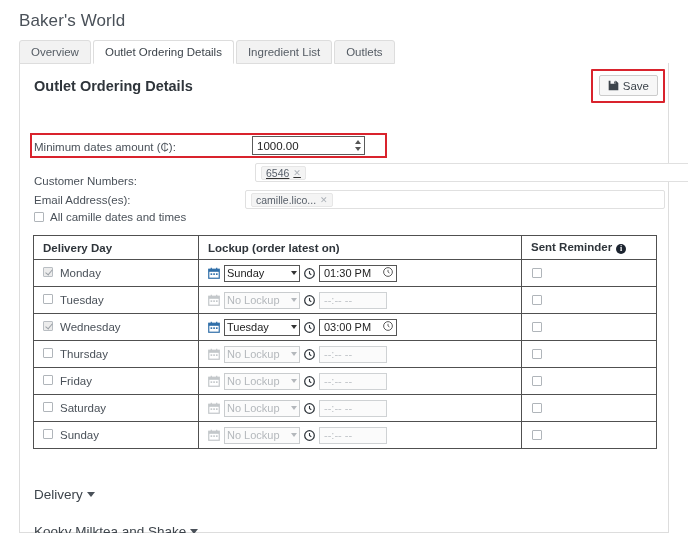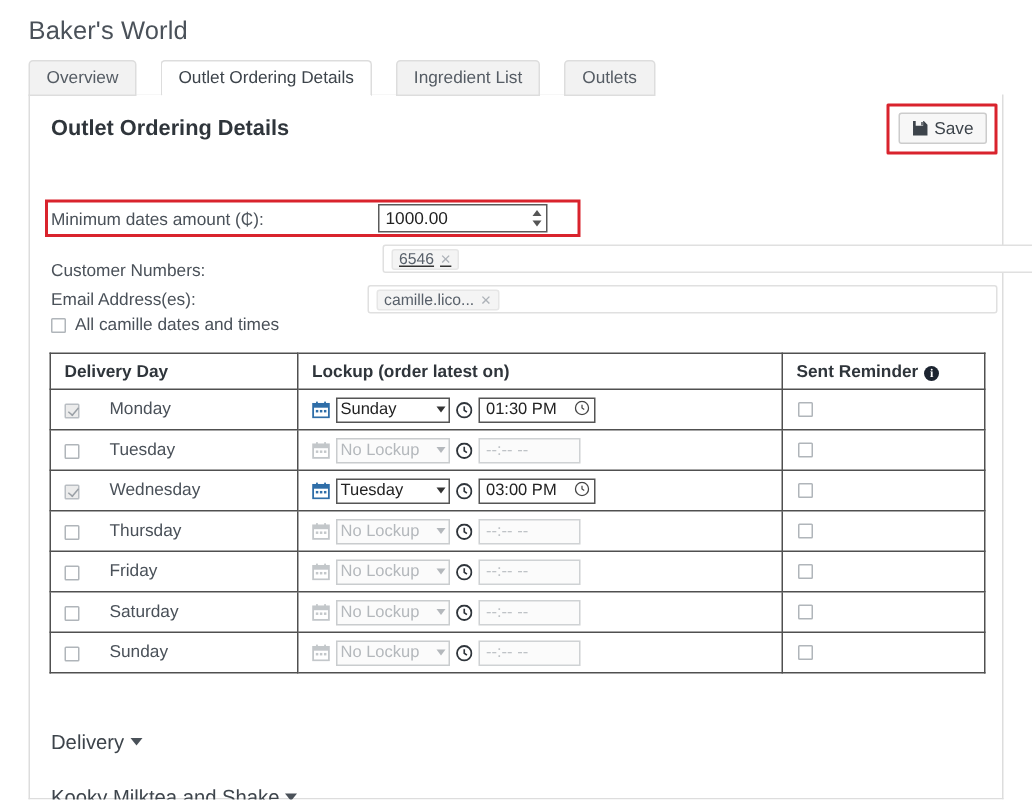--- a/index.html
+++ b/index.html
@@ -33,21 +33,21 @@
   }
   .tab {
     height: 24px; line-height: 23px;
     padding: 0 11px;
     font-size: 11.5px;
     color: #555c64;
     background: #f2f2f2;
     border: 1px solid #dddddd;
     border-bottom: 1px solid #dddddd;
     border-radius: 3px 3px 0 0;
-    margin-right: 16px;
+    margin-right: 2px;
     position: relative; z-index: 1;
     white-space: nowrap;
     cursor: pointer;
   }
   .tab.active {
     background: #ffffff;
     border-bottom-color: #ffffff;
     color: #3d444b;
     z-index: 3;
   }
@@ -202,21 +202,21 @@
     text-align: left;
     padding-left: 9px;
     background: #ffffff;
   }
   .tbl td { height: 27px; }
   .col-day   { width: 165px; }
   .col-lock  { width: 323px; }
   .col-rem   { width: 135px; }
 
   .day-cell {
-    display: flex; align-items: flex-end; gap: 20px;
+    display: flex; align-items: flex-start; gap: 7px;
     padding-left: 9px;
     font-size: 11.5px; color: #4a5159;
   }
   .rem-cell { padding-left: 10px; }
 
   .info-ico {
     display: inline-block; width: 10px; height: 10px;
     border-radius: 50%;
     background: #1c2430; color: #fff;
     font-size: 8px; font-weight: bold;

